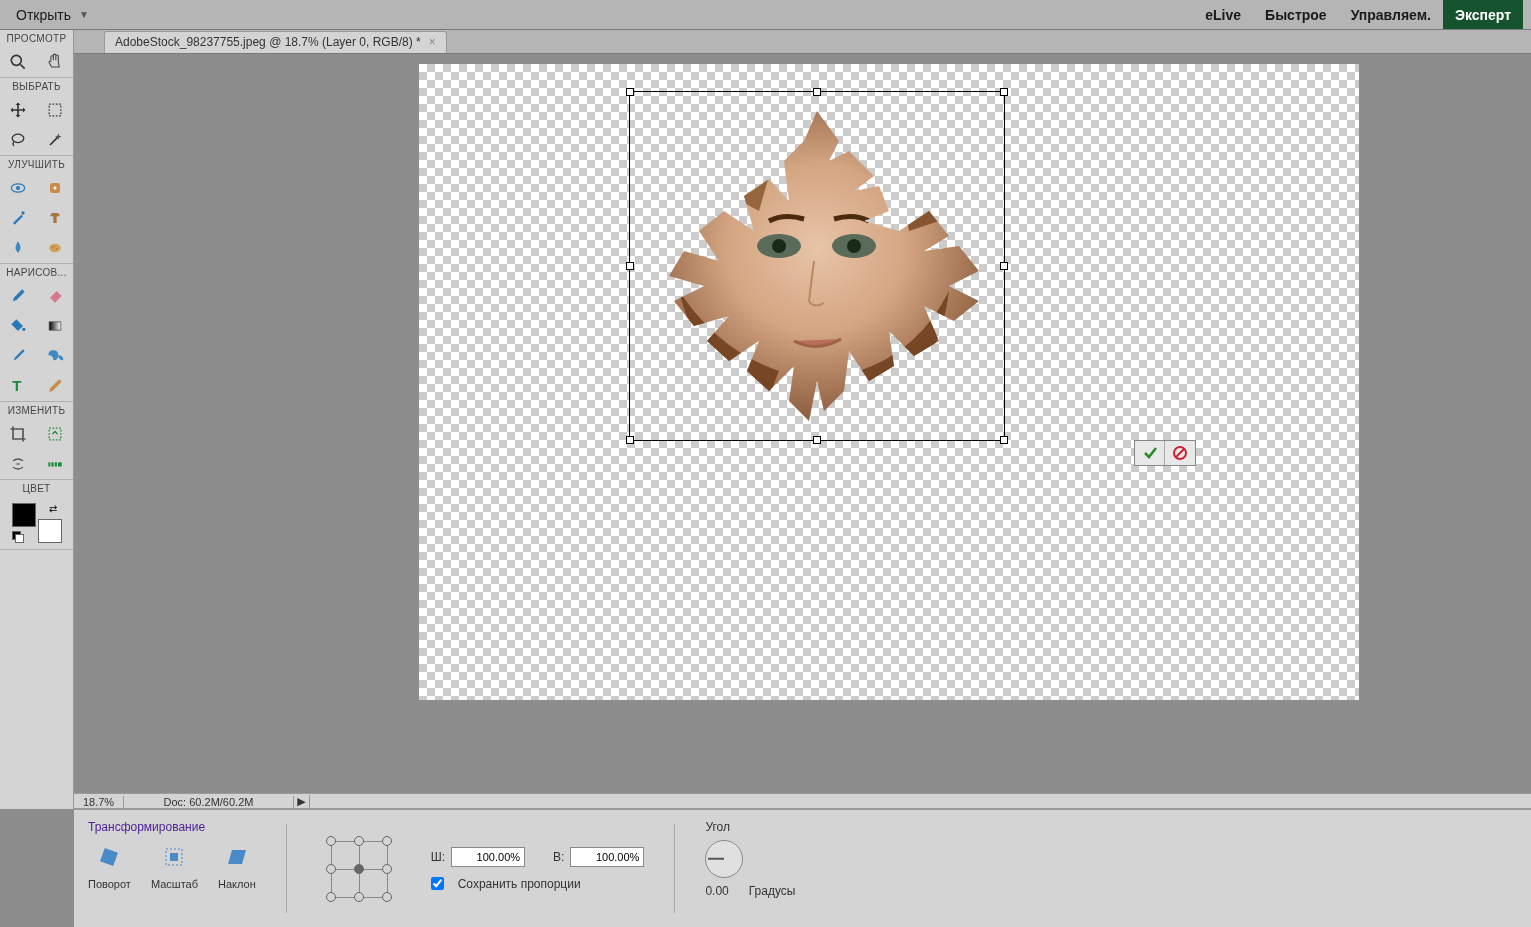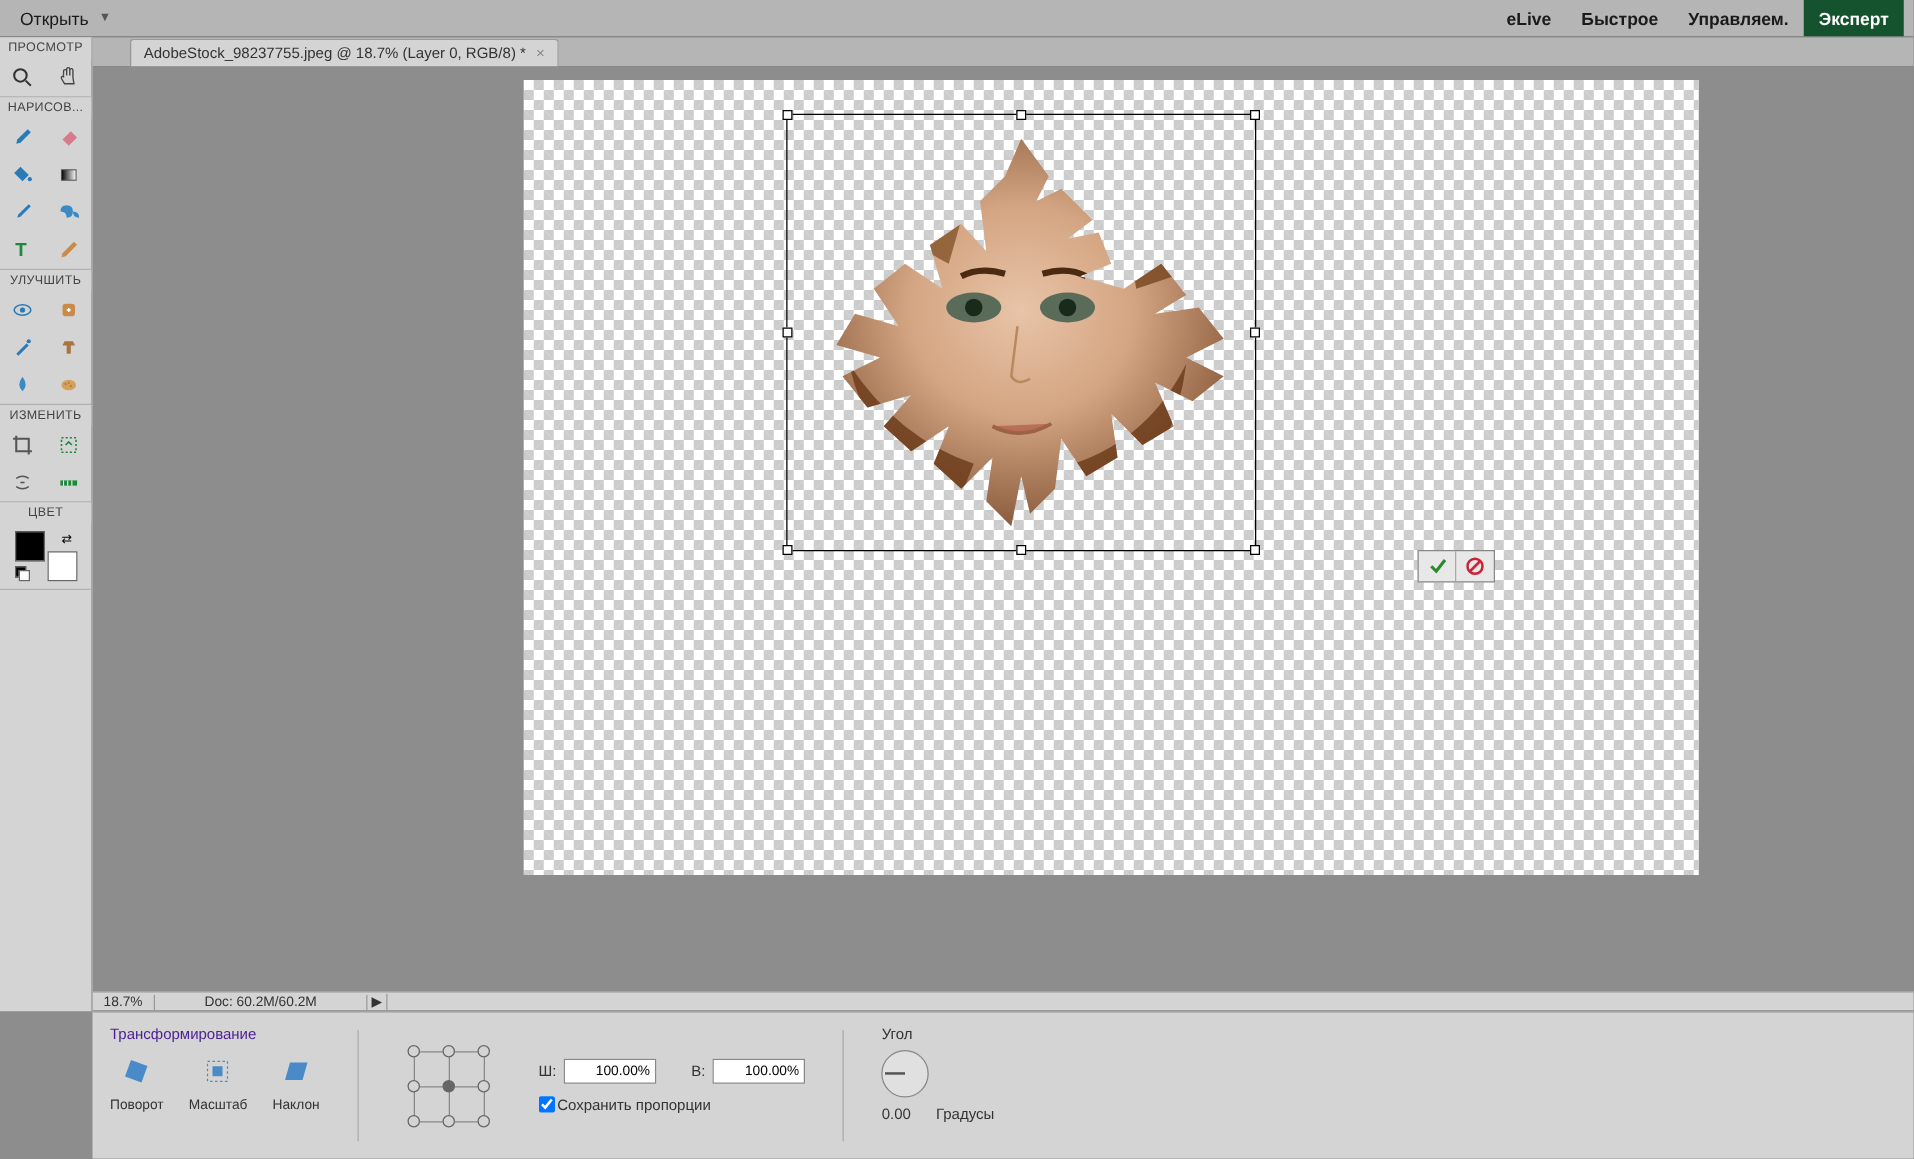--- a/index.html
+++ b/index.html
@@ -76,21 +76,21 @@
 .aline-h1 { position:absolute; top:14px; left:14px; right:14px; height:1px; background:#888; }
 .aline-h2 { position:absolute; top:42px; left:14px; right:14px; height:1px; background:#888; }
 .aline-h3 { position:absolute; top:70px; left:14px; right:14px; height:1px; background:#888; }
 .aline-v1 { position:absolute; left:14px; top:14px; bottom:14px; width:1px; background:#888; }
 .aline-v2 { position:absolute; left:42px; top:14px; bottom:14px; width:1px; background:#888; }
 .aline-v3 { position:absolute; left:70px; top:14px; bottom:14px; width:1px; background:#888; }
 
 .wh-group { display: flex; flex-direction: column; gap: 10px; justify-content: center; font-size: 12px; color: #333; }
 .wh-row { display: flex; align-items: center; gap: 6px; }
 .wh-row input { width: 74px; height: 20px; border: 1px solid #888; padding: 0 4px; font-size: 11px; text-align: right; background: #fff; }
-.cb-row { display: flex; align-items: center; gap: 2px; font-size: 12px; }
+.cb-row { display: flex; align-items: center; gap: 14px; font-size: 12px; }
 
 .angle-group { display: flex; flex-direction: column; gap: 6px; font-size: 12px; color: #333; }
 .angle-dial { width: 38px; height: 38px; border: 1.5px solid #888; border-radius: 50%; position: relative; background: #e0e0e0; }
 .angle-dial::after { content:''; position:absolute; top:50%; left:50%; width:16px; height:1.5px; background:#555; transform-origin: left center; transform: translateY(-50%) rotate(180deg); }
 .angle-row { display: flex; gap: 20px; align-items: center; }
 </style>
 </head>
 <body>
 
 <div class="top-bar">
@@ -124,20 +124,94 @@
           </svg>
         </div>
       <div class="tool-btn">
           <svg viewBox="0 0 24 24">
             <path d="M7 10 V6 a1.5 1.5 0 0 1 3 0 V10 M10 10 V4 a1.5 1.5 0 0 1 3 0 V10 M13 10 V5 a1.5 1.5 0 0 1 3 0 V12 L17 18 H8 L5 13 a1.5 1.5 0 0 1 2-2 L7 12" fill="none" stroke="#444" stroke-width="1.3"></path>
           </svg>
         </div>
     </div>
   </div>
   <div class="tool-section">
+    <div class="tool-header">ВЫБРАТЬ</div>
+    <div class="tool-row">
+      <div class="tool-btn">
+          <svg viewBox="0 0 24 24">
+            <path d="M12 3 L15 6 H13 V11 H18 V9 L21 12 L18 15 V13 H13 V18 H15 L12 21 L9 18 H11 V13 H6 V15 L3 12 L6 9 V11 H11 V6 H9 Z" fill="#333"></path>
+          </svg>
+        </div>
+      <div class="tool-btn">
+          <svg viewBox="0 0 24 24">
+            <rect x="5" y="5" width="14" height="14" fill="none" stroke="#333" stroke-width="1.5" stroke-dasharray="2 2"></rect>
+          </svg>
+        </div>
+    </div>
+    <div class="tool-row">
+      <div class="tool-btn">
+          <svg viewBox="0 0 24 24">
+            <ellipse cx="12" cy="10" rx="7" ry="5" fill="none" stroke="#333" stroke-width="1.5"></ellipse>
+            <path d="M7 14 Q5 17 7 19" fill="none" stroke="#333" stroke-width="1.5"></path>
+          </svg>
+        </div>
+      <div class="tool-btn">
+          <svg viewBox="0 0 24 24">
+            <line x1="6" y1="18" x2="16" y2="8" stroke="#333" stroke-width="2"></line>
+            <path d="M16 4 L17 7 L20 8 L17 9 L16 12 L15 9 L12 8 L15 7 Z" fill="#555"></path>
+          </svg>
+        </div>
+    </div>
+  </div>
+  <div class="tool-section">
+    <div class="tool-header">УЛУЧШИТЬ</div>
+    <div class="tool-row">
+      <div class="tool-btn">
+          <svg viewBox="0 0 24 24">
+            <ellipse cx="12" cy="12" rx="8" ry="5" fill="none" stroke="#2a7ab8" stroke-width="1.5"></ellipse>
+            <circle cx="12" cy="12" r="2.5" fill="#2a7ab8"></circle>
+          </svg>
+        </div>
+      <div class="tool-btn">
+          <svg viewBox="0 0 24 24">
+            <rect x="6" y="6" width="12" height="12" rx="3" fill="#c98b4a"></rect>
+            <path d="M10 12 H14 M12 10 V14" stroke="#fff" stroke-width="1.5"></path>
+          </svg>
+        </div>
+    </div>
+    <div class="tool-row">
+      <div class="tool-btn">
+          <svg viewBox="0 0 24 24">
+            <path d="M6 18 L16 8 L18 10 L8 20 Z" fill="#2a7ab8"></path>
+            <circle cx="18" cy="6" r="2" fill="#2a7ab8"></circle>
+          </svg>
+        </div>
+      <div class="tool-btn">
+          <svg viewBox="0 0 24 24">
+            <path d="M8 6 H16 L18 10 H6 Z M10 10 H14 V18 H10 Z" fill="#a87440"></path>
+          </svg>
+        </div>
+    </div>
+    <div class="tool-row">
+      <div class="tool-btn">
+          <svg viewBox="0 0 24 24">
+            <path d="M12 4 Q18 12 12 18 Q6 12 12 4 Z" fill="#3a8bc4"></path>
+          </svg>
+        </div>
+      <div class="tool-btn">
+          <svg viewBox="0 0 24 24">
+            <ellipse cx="12" cy="12" rx="7" ry="5" fill="#d4a05a"></ellipse>
+            <circle cx="9" cy="11" r="1" fill="#a87440"></circle>
+            <circle cx="14" cy="13" r="1" fill="#a87440"></circle>
+            <circle cx="12" cy="10" r="0.8" fill="#a87440"></circle>
+          </svg>
+        </div>
+    </div>
+  </div>
+  <div class="tool-section">
     <div class="tool-header">НАРИСОВ...</div>
     <div class="tool-row">
       <div class="tool-btn">
           <svg viewBox="0 0 24 24">
             <path d="M17 4 L20 7 L10 17 L6 18 L7 14 Z" fill="#2a7ab8"></path>
           </svg>
         </div>
       <div class="tool-btn">
           <svg viewBox="0 0 24 24">
             <path d="M6 14 L14 6 L20 12 L12 20 L6 14 Z" fill="#d67b8b"></path>
@@ -177,65 +251,20 @@
     </div>
     <div class="tool-row">
       <div class="tool-btn">
           <svg viewBox="0 0 24 24">
             <text x="5" y="18" font-size="18" font-weight="bold" fill="#1a8a3a">T</text>
           </svg>
         </div>
       <div class="tool-btn">
           <svg viewBox="0 0 24 24">
             <path d="M17 4 L20 7 L9 18 L5 19 L6 15 Z" fill="#c98b4a"></path>
-          </svg>
-        </div>
-    </div>
-  </div>
-  <div class="tool-section">
-    <div class="tool-header">УЛУЧШИТЬ</div>
-    <div class="tool-row">
-      <div class="tool-btn">
-          <svg viewBox="0 0 24 24">
-            <ellipse cx="12" cy="12" rx="8" ry="5" fill="none" stroke="#2a7ab8" stroke-width="1.5"></ellipse>
-            <circle cx="12" cy="12" r="2.5" fill="#2a7ab8"></circle>
-          </svg>
-        </div>
-      <div class="tool-btn">
-          <svg viewBox="0 0 24 24">
-            <rect x="6" y="6" width="12" height="12" rx="3" fill="#c98b4a"></rect>
-            <path d="M10 12 H14 M12 10 V14" stroke="#fff" stroke-width="1.5"></path>
-          </svg>
-        </div>
-    </div>
-    <div class="tool-row">
-      <div class="tool-btn">
-          <svg viewBox="0 0 24 24">
-            <path d="M6 18 L16 8 L18 10 L8 20 Z" fill="#2a7ab8"></path>
-            <circle cx="18" cy="6" r="2" fill="#2a7ab8"></circle>
-          </svg>
-        </div>
-      <div class="tool-btn">
-          <svg viewBox="0 0 24 24">
-            <path d="M8 6 H16 L18 10 H6 Z M10 10 H14 V18 H10 Z" fill="#a87440"></path>
-          </svg>
-        </div>
-    </div>
-    <div class="tool-row">
-      <div class="tool-btn">
-          <svg viewBox="0 0 24 24">
-            <path d="M12 4 Q18 12 12 18 Q6 12 12 4 Z" fill="#3a8bc4"></path>
-          </svg>
-        </div>
-      <div class="tool-btn">
-          <svg viewBox="0 0 24 24">
-            <ellipse cx="12" cy="12" rx="7" ry="5" fill="#d4a05a"></ellipse>
-            <circle cx="9" cy="11" r="1" fill="#a87440"></circle>
-            <circle cx="14" cy="13" r="1" fill="#a87440"></circle>
-            <circle cx="12" cy="10" r="0.8" fill="#a87440"></circle>
           </svg>
         </div>
     </div>
   </div>
   <div class="tool-section">
     <div class="tool-header">ИЗМЕНИТЬ</div>
     <div class="tool-row">
       <div class="tool-btn">
           <svg viewBox="0 0 24 24">
             <path d="M6 3 V18 H21 M3 6 H18 V21" fill="none" stroke="#555" stroke-width="2"></path>

